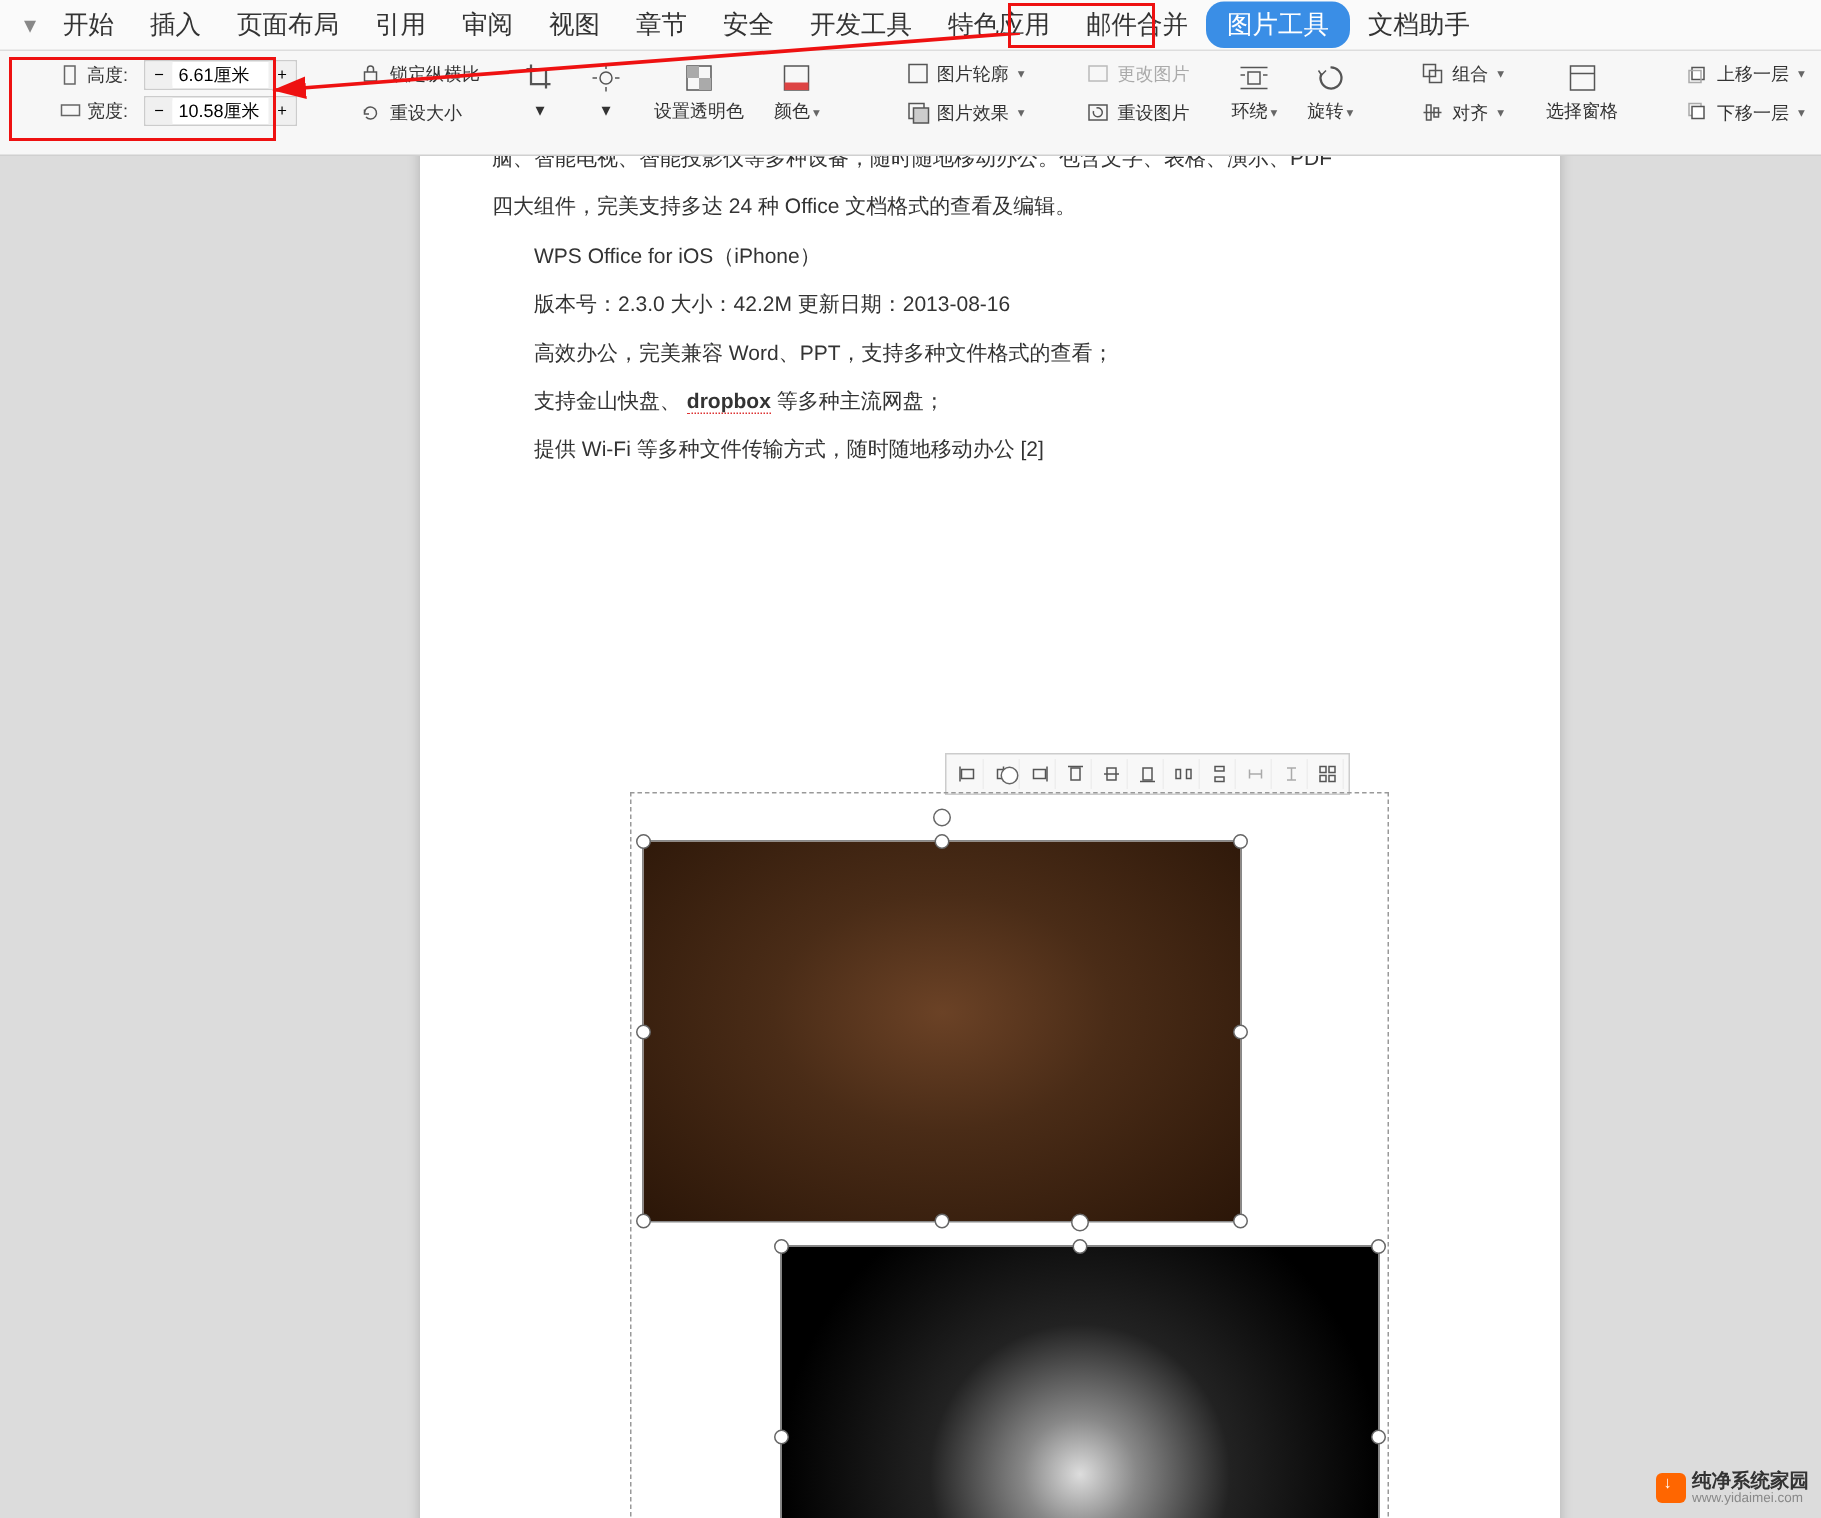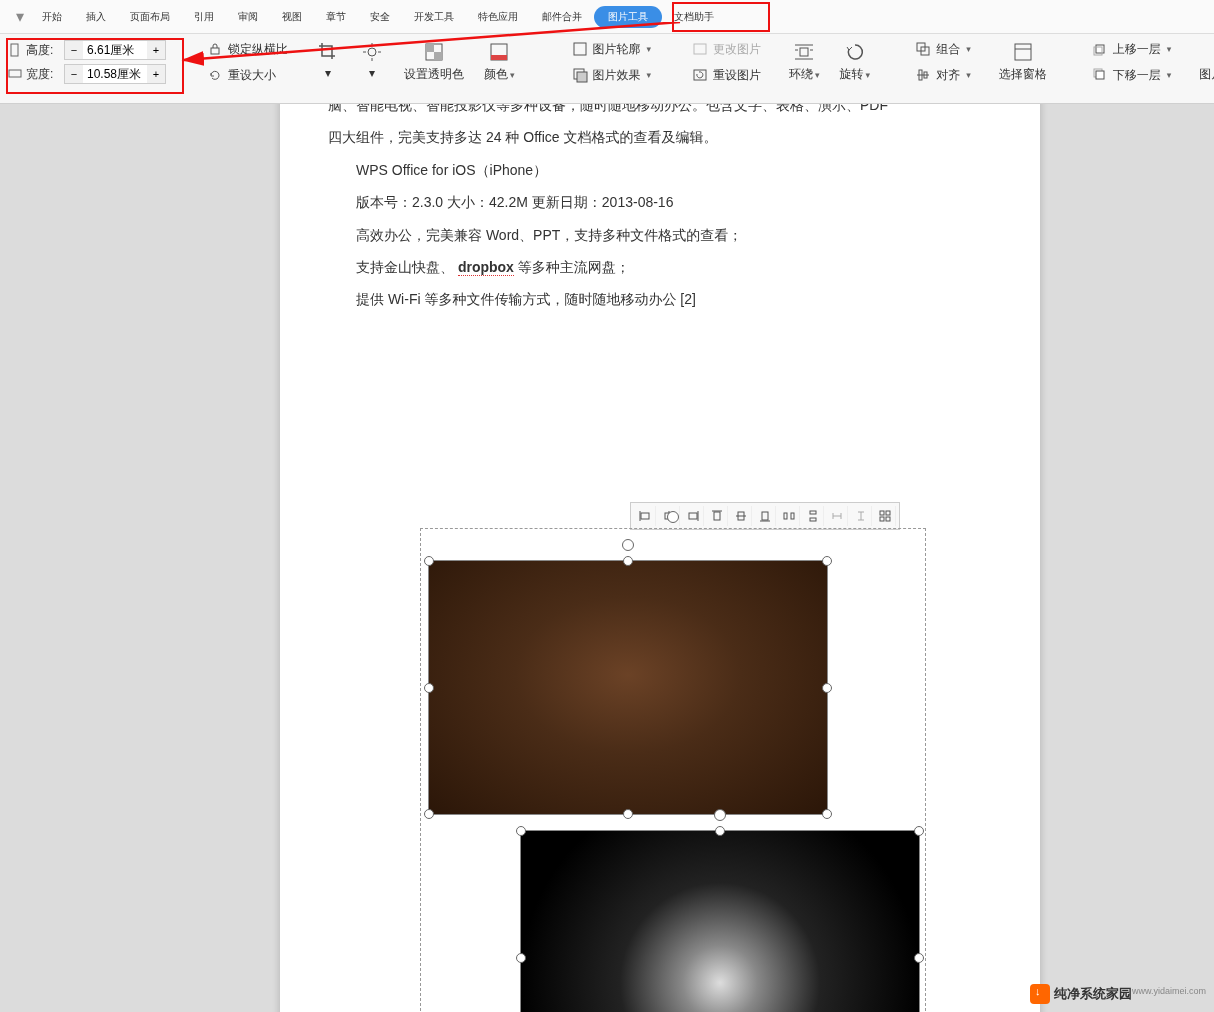--- a/index.html
+++ b/index.html
@@ -1,26 +1,26 @@
 <!DOCTYPE html>
 <html><head>
 <meta charset="utf-8">
 <style>
 * { box-sizing: border-box; margin: 0; padding: 0; font-family: "Microsoft YaHei", sans-serif; }
 body { background: #fff; width: 1214px; height: 1012px; overflow: hidden; position: relative; }
 
 .menubar { display: flex; align-items: center; height: 34px; padding: 0 10px; border-bottom: 1px solid #ddd; background: #fafafa; }
-.menubar .mi { font-size: 10px; color: #333; padding: 4px 12px; cursor: pointer; }
+.menubar .mi { font-size: 17px; color: #333; padding: 4px 12px; cursor: pointer; }
 .menubar .mi.active { background: #3a8ee6; color: #fff; border-radius: 12px; padding: 4px 14px; }
 .menubar .chev { color: #888; padding: 0 6px; }
 
 .ribbon { display: flex; align-items: flex-start; height: 70px; background: #f7f7f7; border-bottom: 1px solid #d0d0d0; padding: 4px 6px; gap: 8px; font-size: 12px; color: #333; }
 .ribbon-sep { width: 1px; height: 58px; background: #ddd; margin: 2px 2px; }
 .size-block { display: flex; flex-direction: column; gap: 4px; padding: 2px; }
-.size-row { display: flex; align-items: center; gap: 4px; }
+.size-row { display: flex; align-items: center; gap: 4px; padding-left: 32px; }
 .size-row .lbl { font-size: 12px; width: 34px; }
 .size-spin { display: flex; align-items: center; border: 1px solid #ccc; background: #fff; height: 20px; }
 .size-spin button { width: 18px; height: 18px; border: none; background: #f0f0f0; cursor: pointer; font-size: 11px; line-height: 1; }
 .size-spin input { width: 64px; border: none; font-size: 12px; padding: 0 4px; }
 .red-box { position: absolute; border: 2px solid #e11; pointer-events: none; }
 .red-box.size { left: 6px; top: 38px; width: 178px; height: 56px; }
 .red-box.tab { left: 672px; top: 2px; width: 98px; height: 30px; }
 .arrow-svg { position: absolute; left: 180px; top: 22px; width: 510px; height: 60px; pointer-events: none; }
 
 .btn-col { display: flex; flex-direction: column; align-items: center; gap: 2px; padding: 2px 6px; cursor: pointer; }
@@ -45,21 +45,21 @@
 .img2 { position: absolute; left: 520px; top: 726px; width: 400px; height: 255px; background: radial-gradient(circle at 50% 60%, #ddd 0%, #888 15%, #222 40%, #000 80%); border: 1px solid #888; }
 .handle { position: absolute; width: 10px; height: 10px; background: #fff; border: 1px solid #666; border-radius: 50%; }
 .rot { position: absolute; width: 12px; height: 12px; border: 1px solid #666; border-radius: 50%; background: #fff; left: 50%; transform: translateX(-50%); }
 
 .float-toolbar { position: absolute; left: 630px; top: 398px; background: #f8f8f8; border: 1px solid #ccc; display: flex; gap: 2px; padding: 3px; }
 .float-toolbar .fb { width: 22px; height: 20px; display: flex; align-items: center; justify-content: center; cursor: pointer; font-size: 12px; color: #555; border-right: 1px solid #eee; }
 
 .watermark { position: absolute; right: 8px; bottom: 8px; font-size: 11px; color: #666; display: flex; align-items: center; gap: 4px; }
 .watermark .logo { width: 20px; height: 20px; background: #f60; border-radius: 4px; position: relative; }
 .watermark .logo::after { content: "↓"; color: #fff; position: absolute; left: 5px; top: 1px; font-weight: bold; }
-.watermark .tx { display: flex; flex-direction: row; line-height: 1.1; }
+.watermark .tx { display: flex; flex-direction: column; line-height: 1.1; }
 .watermark .tx .a { font-weight: bold; font-size: 13px; color: #333; }
 .watermark .tx .b { font-size: 9px; color: #888; }
 
 svg { display: block; }
 .underline-red { border-bottom: 1px dotted #d33; font-weight: bold; }
 </style>
 </head>
 <body>
 
 <div class="menubar">

